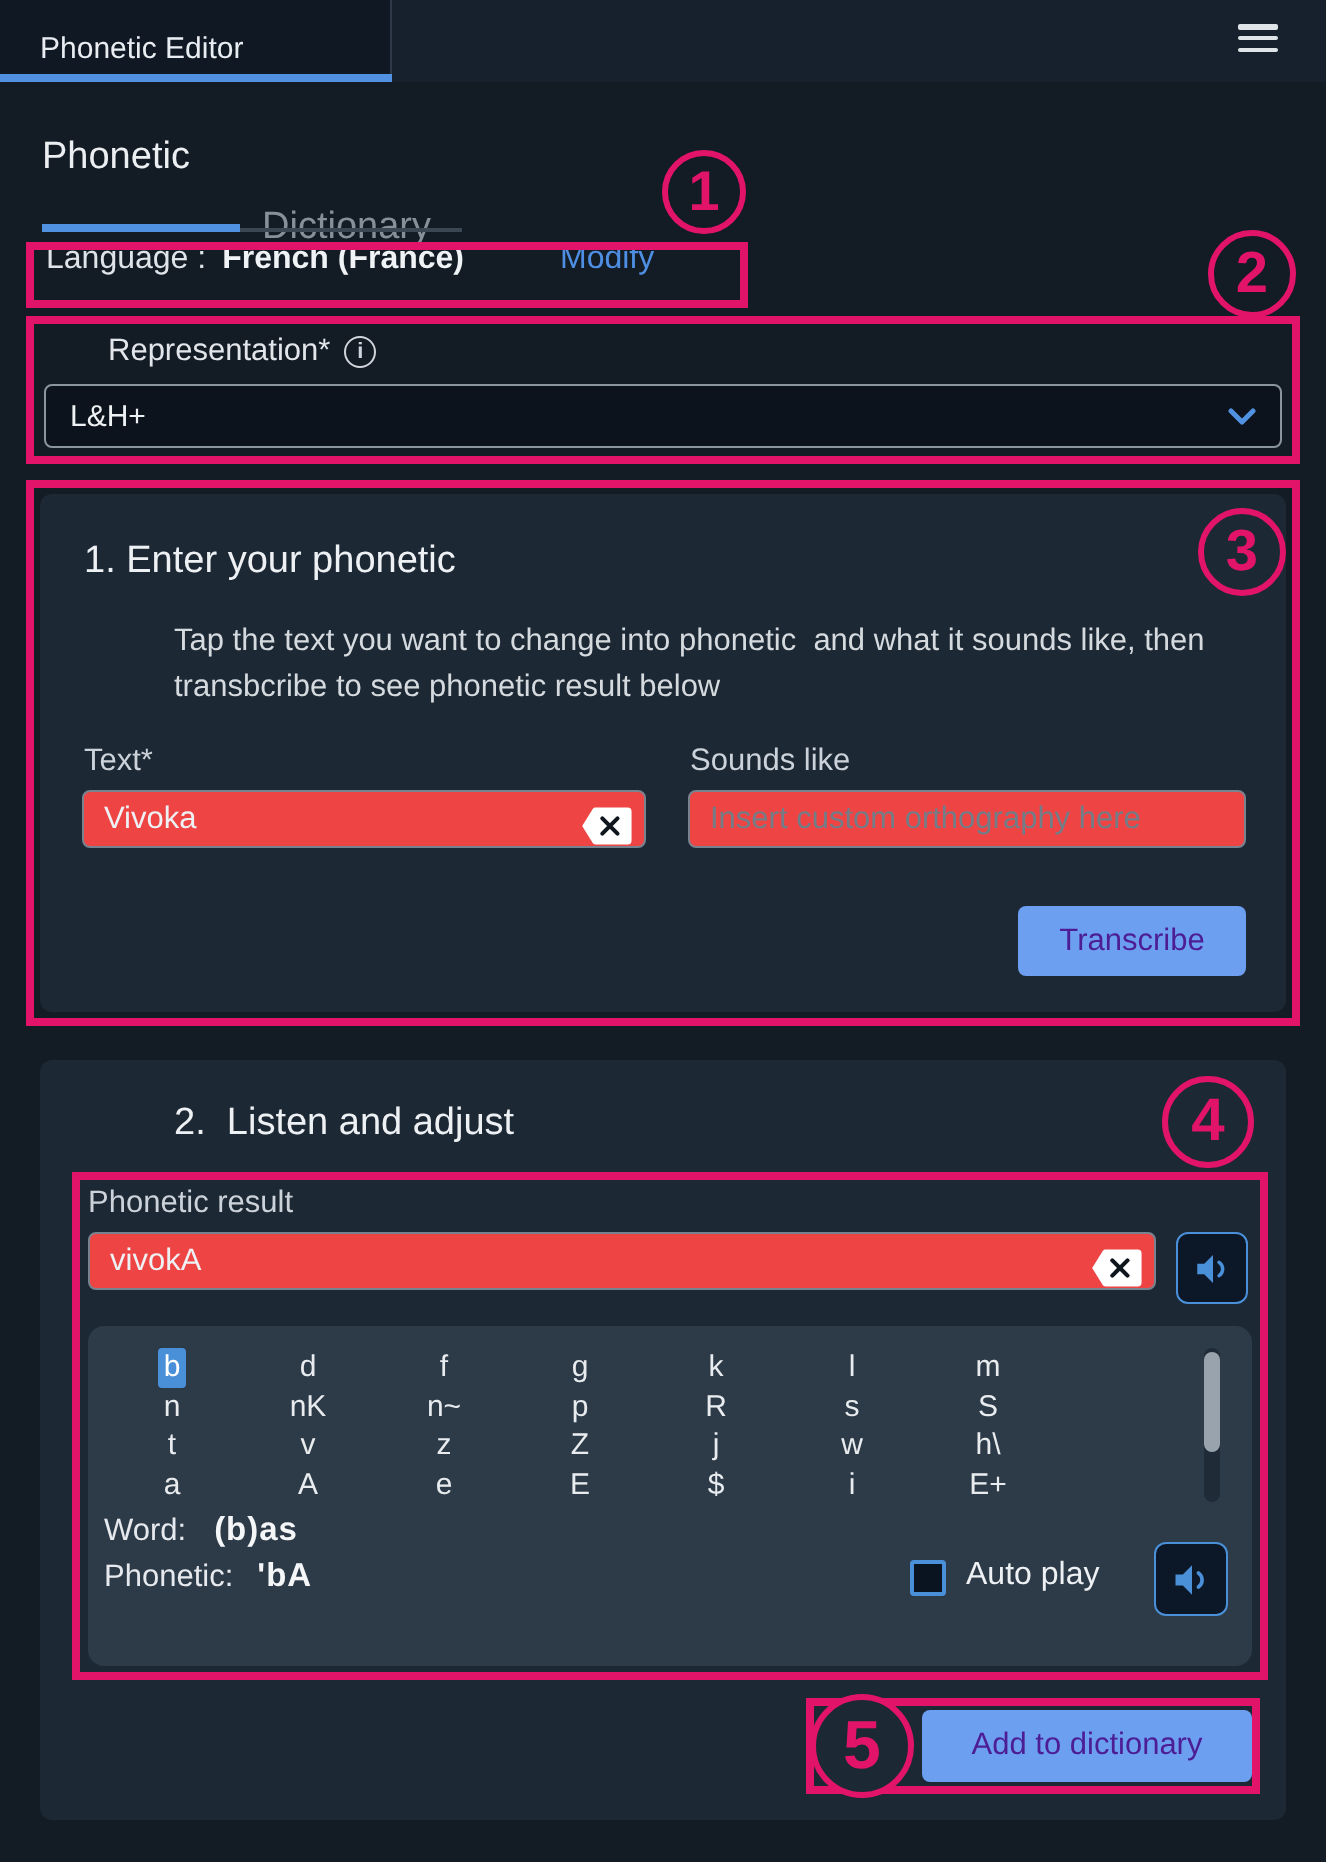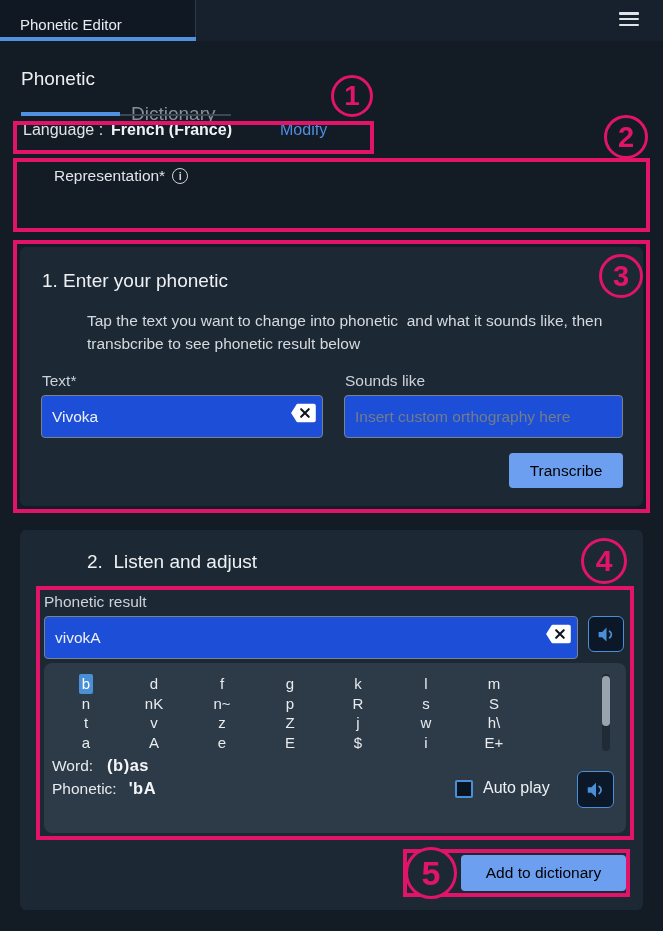--- a/index.html
+++ b/index.html
@@ -70,29 +70,29 @@
 
   
   .card { position:absolute; background:#1d2835; border-radius:6px; }
   #card-enter  { left:20px; top:247px; width:623px; height:259px; }
   #card-listen { left:20px; top:530px; width:623px; height:380px; }
   .card-heading { position:absolute; left:22px; font-size:19px; color:#eef1f4; }
   .card-desc { position:absolute; left:22px; top:62px; width:568px; font-size:15.5px; line-height:23px; color:#d5dade; }
   .field-label { position:absolute; font-size:15.5px; color:#ccd2d9; }
 
   .text-input {
-    position:absolute; height:43px; background:#1d4ed8; border:1px solid #78838f;
+    position:absolute; height:29px; background:#ef4444; border:1px solid #78838f;
     border-radius:4px; color:#eef1f4; font-size:15.5px; padding:0 34px 0 10px;
     font-family:"Liberation Sans", sans-serif; outline:none;
   }
   .text-input::placeholder { color:#737d88; }
   .clear-icon { position:absolute; width:26px; height:20px; cursor:pointer; }
 
   .btn-primary {
-    position:absolute; background:#6d9ff1; color:#000000; border:none; border-radius:4px;
+    position:absolute; background:#6d9ff1; color:#4c1d95; border:none; border-radius:4px;
     font-size:15.5px; font-family:"Liberation Sans", sans-serif; cursor:pointer;
   }
   #transcribe-btn { left:489px; top:206px; width:114px; height:35px; }
   #add-dict-btn   { left:441px; top:325px; width:165px; height:36px; }
 
   
   .result-label { position:absolute; left:24px; top:63px; font-size:15.5px; color:#ccd2d9; }
   #result-input { left:24px; top:86px; width:534px; }
   .speaker-btn {
     position:absolute; background:#0c1727; border:1.5px solid #4a90d9; border-radius:6px;
@@ -150,20 +150,28 @@
 
   <div class="language-row">
     <span class="language-label">Language :</span>
     <span class="language-value">French (France)</span>
     <span class="modify-link">Modify</span>
   </div>
 
   <div class="rep-label-row">
     <span>Representation*</span>
     <span class="info-icon">i</span>
+  </div>
+  <div class="dropdown">
+    <span class="dropdown-value">L&amp;H+</span>
+    <span style="display:flex">
+      <svg width="14" height="9" viewBox="0 0 14 9">
+          <polyline points="1.5,1.5 7,7 12.5,1.5" fill="none" stroke="#5191e1" stroke-width="2.5" stroke-linecap="round" stroke-linejoin="round"></polyline>
+        </svg>
+    </span>
   </div>
 
   <div class="card" id="card-enter">
     <div class="card-heading" style="top:23px;">1. Enter your phonetic</div>
     <div class="card-desc pre">Tap the text you want to change into phonetic  and what it sounds like, then transbcribe to see phonetic result below</div>
 
     <div class="field-label" style="left:22px; top:125px;">Text*</div>
     <div class="field-label" style="left:325px; top:125px;">Sounds like</div>
 
     <input class="text-input" style="left: 21px; top: 148px; width: 282px;" value="Vivoka">

